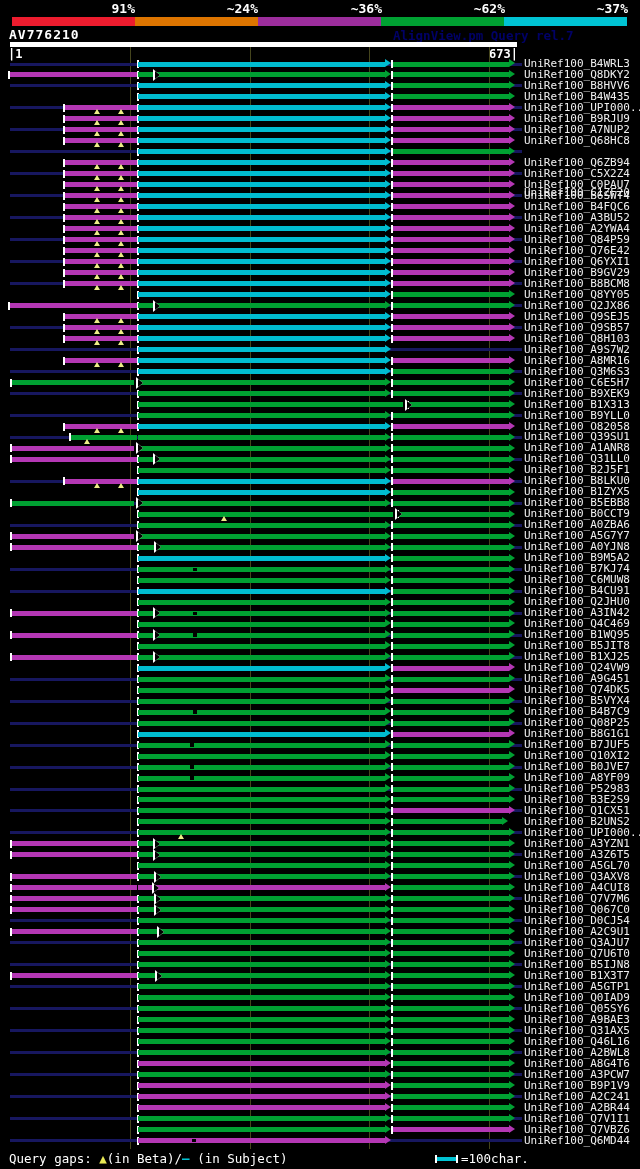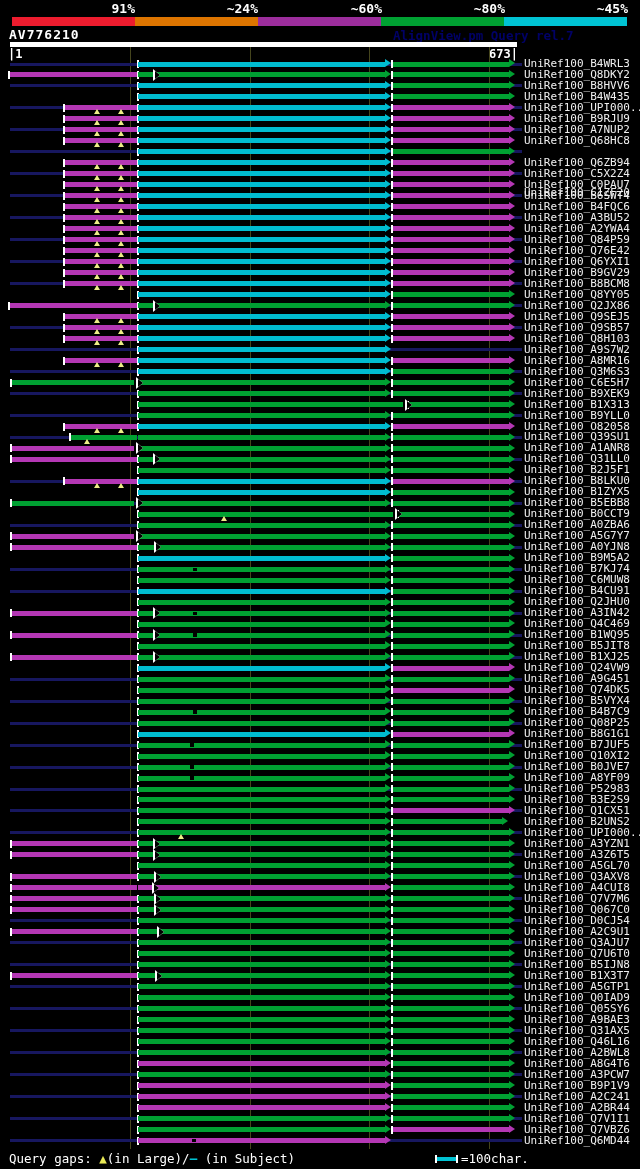--- a/index.html
+++ b/index.html
@@ -31,25 +31,25 @@
 </head>
 <body>
 
 <div id="screen">
   <div id="scale-bar">
       <div class="abs" style="left: 12px; top: 17px; width: 123px; height: 9px; background: rgb(237, 28, 46);"></div>
       <div class="scale-label" style="right: 505px;">91%</div>
       <div class="abs" style="left: 135px; top: 17px; width: 123px; height: 9px; background: rgb(221, 117, 0);"></div>
       <div class="scale-label" style="right: 382px;">~24%</div>
       <div class="abs" style="left: 258px; top: 17px; width: 123px; height: 9px; background: rgb(156, 45, 156);"></div>
-      <div class="scale-label" style="right: 258px;">~60%</div>
+      <div class="scale-label" style="right: 258px;">~36%</div>
       <div class="abs" style="left: 381px; top: 17px; width: 123px; height: 9px; background: rgb(0, 160, 50);"></div>
-      <div class="scale-label" style="right: 135px;">~80%</div>
+      <div class="scale-label" style="right: 135px;">~62%</div>
       <div class="abs" style="left: 504px; top: 17px; width: 123px; height: 9px; background: rgb(0, 195, 212);"></div>
-      <div class="scale-label" style="right: 12px;">~45%</div>
+      <div class="scale-label" style="right: 12px;">~37%</div>
     </div>
   <div id="title">AV776210</div>
   <div id="watermark">AlignView.pm Query rel.7</div>
   <div id="querybar"></div>
   <div class="ruler-txt" style="left:8px;">|1</div>
   <div class="ruler-txt" style="right:122px;">673|</div>
   <div id="gridlines">
       <div class="gridline" style="left: 130px;"></div>
       <div class="gridline" style="left: 249.5px;"></div>
       <div class="gridline" style="left: 369px;"></div>
@@ -960,18 +960,18 @@
       <div class="seg" style="left:393px;top:1127.0449999999998px;width:116px;background:#b437b4;"></div>
       <div class="arrow" style="left:509px;top:1124.7949999999998px;border-left:6.5px solid #b437b4;"></div>
       <div class="row-label" style="top:1123.5449999999998px;">UniRef100_Q7VBZ6</div>
       <div class="navyline" style="left:10px;top:1139.03px;width:512px;"></div>
       <div class="tick" style="left:136.5px;top:1136.53px;"></div>
       <div class="seg" style="left:138px;top:1138.03px;width:247px;background:#b437b4;"></div>
       <div class="arrow" style="left:385px;top:1135.78px;border-left:6.5px solid #b437b4;"></div>
       <div class="dash" style="left:192px;top:1138.78px;"></div>
       <div class="row-label" style="top:1134.53px;">UniRef100_Q6MD44</div>
     </div>
-  <div id="legend"><span>Query gaps: </span><span class="q-tri">▲</span><span>(in Large)/</span><span class="s-dash">–</span><span> (in Subject)</span></div>
+  <div id="legend"><span>Query gaps: </span><span class="q-tri">▲</span><span>(in Beta)/</span><span class="s-dash">–</span><span> (in Subject)</span></div>
   <div class="sample-tick" style="left:435px;"></div>
   <div id="scalebar-sample"></div>
   <div class="sample-tick" style="left:456px;"></div>
   <div id="sample-text">=100char.</div>
 </div>
 
 </body></html>

